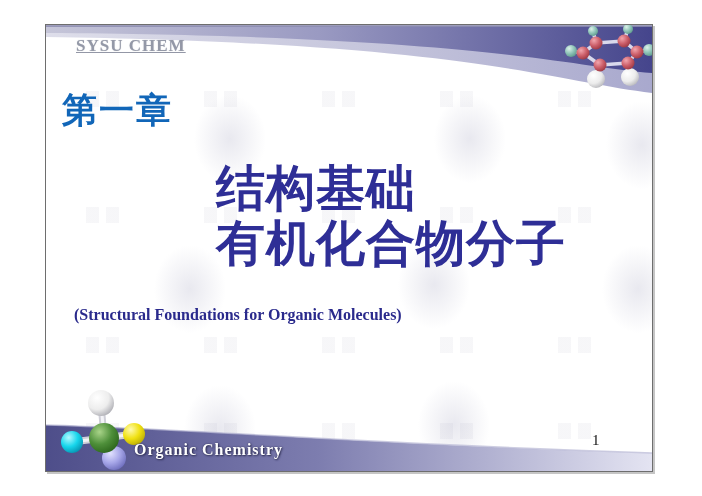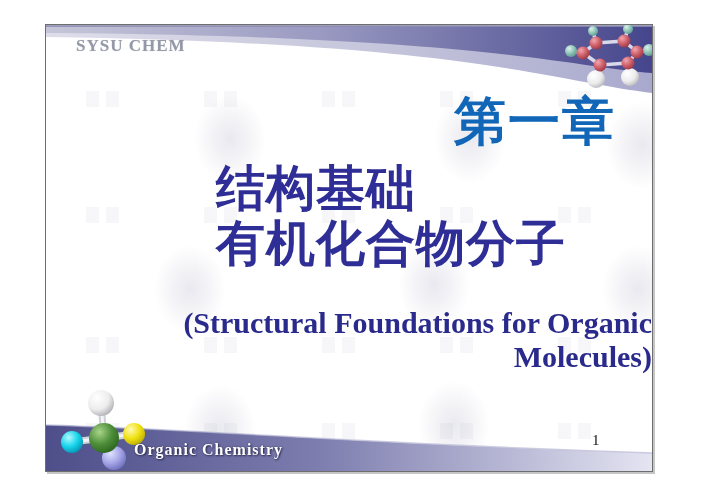--- a/index.html
+++ b/index.html
@@ -19,28 +19,28 @@
   
   .ghost{position:absolute;width:72px;height:88px;border-radius:50% 50% 46% 46%;
          background:radial-gradient(closest-side,rgba(205,205,220,.45),rgba(205,205,220,0));}
   .wm-row{position:absolute;left:40px;right:40px;height:16px;opacity:.5;
          background:repeating-linear-gradient(90deg,rgba(150,150,175,.16) 0 13px,
            rgba(0,0,0,0) 13px 20px,rgba(150,150,175,.16) 20px 33px,rgba(0,0,0,0) 33px 118px);}
 
   
   .brand{position:absolute;left:30px;top:11px;font-size:17px;font-weight:bold;
          letter-spacing:1px;color:rgba(125,130,148,.72);
-         text-shadow:0 0 1px rgba(125,130,148,.4);}
-  .chapter{position:absolute;left:0;top:62px;width:570px;text-align:right;
-         font-size:52px;font-weight:bold;color:var(--chapter-blue,#1166b8);
+         text-shadow:0 0 1px rgba(125,130,148,.4);text-decoration:underline;}
+  .chapter{position:absolute;left:16px;top:62px;width:570px;text-align:left;
+         font-size:35px;font-weight:bold;color:var(--chapter-blue,#1166b8);
          letter-spacing:2px;}
   .main-title{position:absolute;left:170px;top:136px;font-size:49px;font-weight:bold;
          color:var(--title-indigo,#2e2e96);line-height:55px;letter-spacing:1px;}
-  .subtitle{position:absolute;left:28px;right:0;top:281px;text-align:right;
-         font-size:30px;font-weight:bold;color:var(--subtitle-indigo,#2a2a8c);}
+  .subtitle{position:absolute;left:28px;right:0;top:281px;text-align:left;
+         font-size:16px;font-weight:bold;color:var(--subtitle-indigo,#2a2a8c);}
   .footer-label{position:absolute;left:88px;top:416px;font-size:16px;font-weight:bold;
          color:#ffffff;letter-spacing:1px;
          text-shadow:1px 1px 2px #2c2c50,0 0 2px #44446a;}
   .page-num{position:absolute;left:546px;top:407px;font-size:15px;
          color:var(--page-number,#111);}
 </style>
 </head>
 <body>
 
 <div class="slide">

